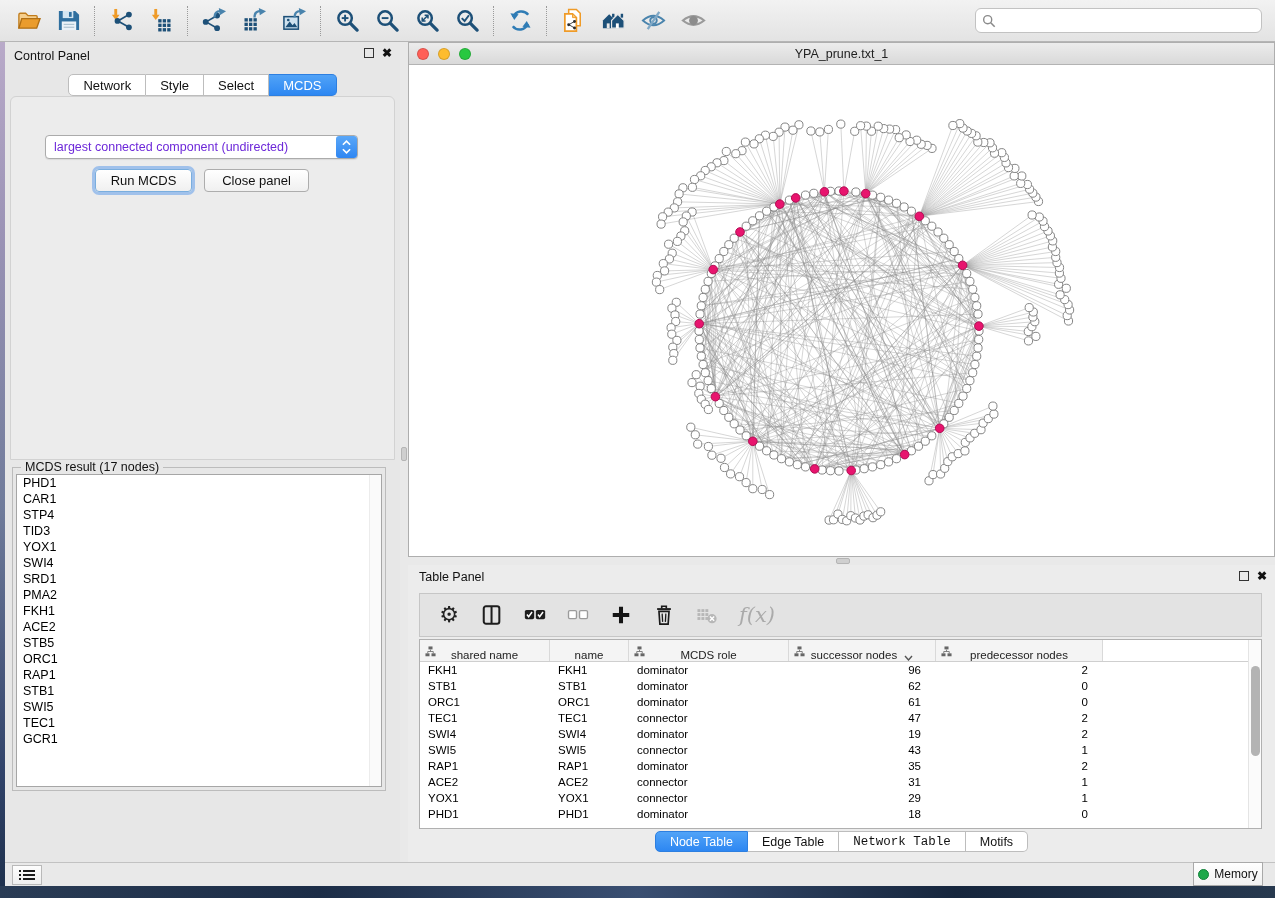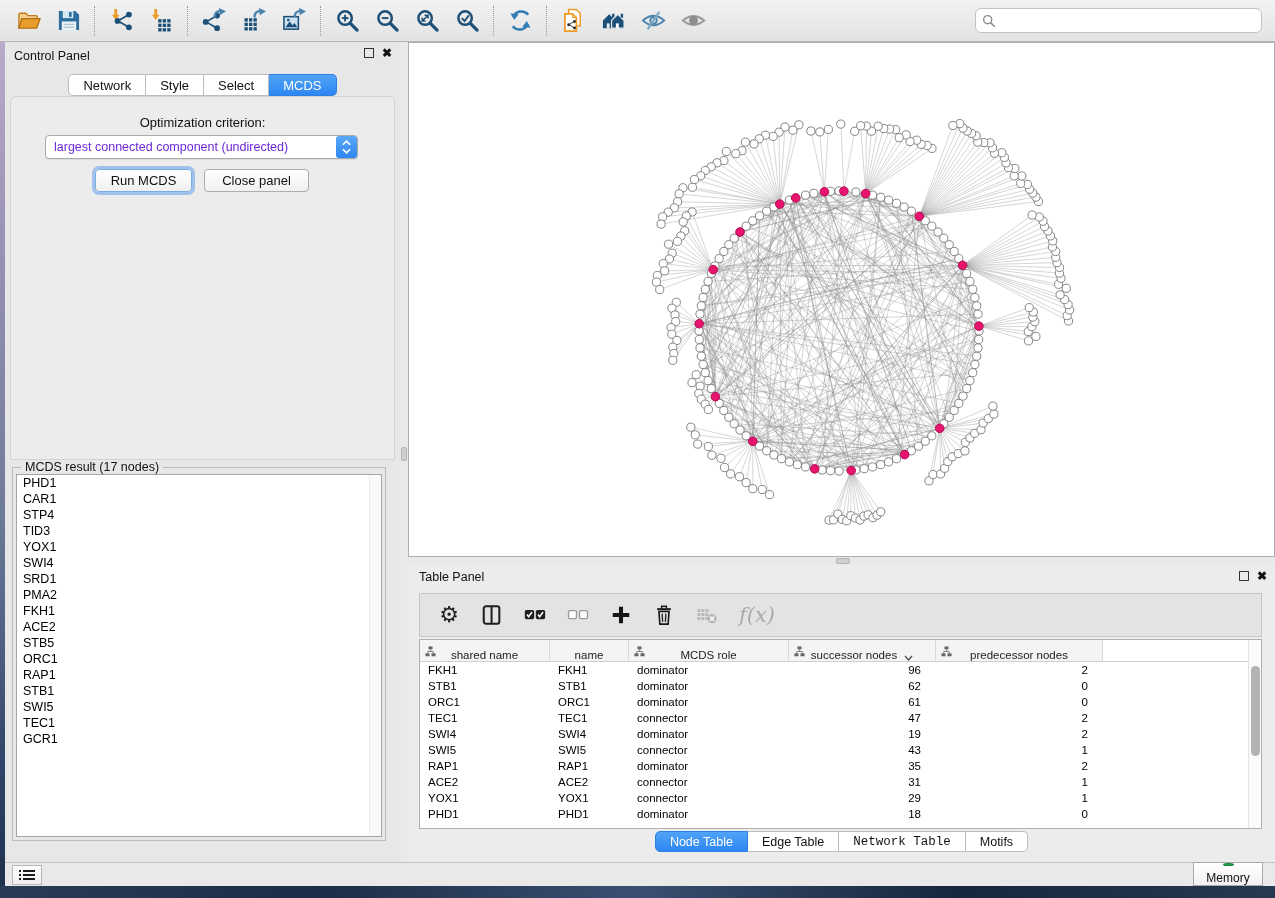--- a/index.html
+++ b/index.html
@@ -46,21 +46,21 @@
     box-shadow:0 1px 1px rgba(0,0,0,.08); }
   .combo-text { flex:1; font-size:12.5px; padding-left:8px; color:#6d28d9; white-space:nowrap; overflow:hidden; }
   .combo-step { width:21px; height:22px; margin-right:0; border-radius:3px;
     background:linear-gradient(#5aa7f8,#2f86f2); display:flex; flex-direction:column;
     align-items:center; justify-content:center; gap:2px; }
   .combo-step svg { width:9px; height:6px; }
   .btn { position:absolute; height:23px; background:linear-gradient(#ffffff,#f0f0f0);
     border:1px solid #adadad; border-radius:4px; font-size:13px; color:#111;
     display:flex; align-items:center; justify-content:center; }
   .btn.focus-ring { border-color:#7aaede; box-shadow:0 0 0 3px rgba(120,170,235,.65); }
-  .mcds-fieldset { position:absolute; left:7px; top:425px; width:374px; height:374px;
+  .mcds-fieldset { position:absolute; left:7px; top:425px; width:374px; height:324px;
     border:1px solid #bcbcbc; background:#e7e7e7; }
   .mcds-legend { position:absolute; top:-8px; left:8px; background:#e7e7e7; padding:0 4px;
     font-size:12.5px; color:#111; }
   .mcds-list { position:absolute; left:3px; right:3px; top:6px; bottom:3px; background:#fff;
     border:1px solid #a6a6a6; overflow:hidden; }
   .mcds-item { font-size:12.5px; line-height:16px; padding-left:6px; color:#000; }
   .mcds-scroll { position:absolute; right:0; top:0; bottom:0; width:12px; background:#fafafa; border-left:1px solid #ececec; }
 
   
   .v-splitter { position:absolute; left:400px; top:42px; width:8px; height:820px; background:#e9e9e9; }
@@ -100,21 +100,21 @@
   .td.l { padding-left:8px; } .td.r { text-align:right; padding-right:15px; }
   .tbl-scroll { position:absolute; right:0; top:0; bottom:0; width:13px; background:#fbfbfb; border-left:1px solid #e4e4e4; }
   .tbl-thumb { position:absolute; left:2px; top:26px; width:9px; height:90px; background:#b3b3b3; border-radius:5px; }
   .tp-tabs { position:absolute; left:0; right:0; top:266px; display:flex; justify-content:center; }
 
   
   .status-bar { position:absolute; left:5px; right:0; top:862px; height:24px; background:#e9e9e9; border-top:1px solid #c2c2c2; }
   .list-btn { position:absolute; left:7px; top:2px; width:30px; height:20px; background:linear-gradient(#fdfdfd,#efefef);
     border:1px solid #b9b9b9; display:flex; align-items:center; justify-content:center; }
   .mem-btn { position:absolute; right:12px; top:-1px; height:24px; width:70px; background:linear-gradient(#ffffff,#f1f1f1);
-    border:1px solid #a9a9a9; display:flex; align-items:center; justify-content:center; gap:5px; font-size:12px; color:#111;flex-direction:column; }
+    border:1px solid #a9a9a9; display:flex; align-items:center; justify-content:center; gap:5px; font-size:12px; color:#111; }
   .mem-dot { width:11px; height:11px; border-radius:50%; background:#1faядь; }
   .mem-dot { width:11px; height:11px; border-radius:50%; background:#1ea84b; border:1px solid #12813a; }
 </style>
 </head>
 <body>
 
 <div class="screen">
 
   <div class="toolbar" id="main-toolbar">
       <div class="tb-group">
@@ -341,21 +341,20 @@
       <span class="float-ic"></span>
       <span class="close-ic">✖</span>
     </div>
     <div class="cp-tabs" id="cp-tabs">
         <div class="seg-tab">Network</div>
         <div class="seg-tab">Style</div>
         <div class="seg-tab">Select</div>
         <div class="seg-tab active">MCDS</div>
       </div>
     <div class="cp-content">
-      <div class="opt-label">Optimization criterion:</div>
       <div class="combo">
         <span class="combo-text">largest connected component (undirected)</span>
         <span class="combo-step">
           <svg viewBox="0 0 10 6">
               <path d="M1 5 L5 1 L9 5" fill="none" stroke="#fff" stroke-width="1.8"></path>
             </svg>
           <svg viewBox="0 0 10 6">
               <path d="M1 1 L5 5 L9 1" fill="none" stroke="#fff" stroke-width="1.8"></path>
             </svg>
         </span>
@@ -386,20 +385,26 @@
           <div class="mcds-item">GCR1</div>
         </div>
     </div>
   </div>
 
   <div class="v-splitter">
       <div class="v-grip"></div>
     </div>
 
   <div class="net-window">
+    <div class="net-titlebar">
+      <span class="tl" style="left: 8px; background: rgb(255, 95, 87); border: 1px solid rgba(0, 0, 0, 0.15);" id="tl-red"></span>
+      <span class="tl" style="left: 29px; background: rgb(254, 188, 46); border: 1px solid rgba(0, 0, 0, 0.15);" id="tl-yellow"></span>
+      <span class="tl" style="left: 50px; background: rgb(40, 200, 64); border: 1px solid rgba(0, 0, 0, 0.15);" id="tl-green"></span>
+      <div class="net-title">YPA_prune.txt_1</div>
+    </div>
     <div class="net-canvas" id="net-canvas"><svg width="865" height="491" viewBox="0 0 865 491">
        <g stroke="#8c8c8c" stroke-opacity="0.45" stroke-width="0.8">
             <line x1="370.8" y1="139.1" x2="299.1" y2="216.4"></line>
             <line x1="370.8" y1="139.1" x2="509.5" y2="381.2"></line>
             <line x1="370.8" y1="139.1" x2="357.6" y2="385.8"></line>
             <line x1="370.8" y1="139.1" x2="495.1" y2="142.0"></line>
             <line x1="370.8" y1="139.1" x2="291.0" y2="282.9"></line>
             <line x1="370.8" y1="139.1" x2="413.1" y2="127.0"></line>
             <line x1="370.8" y1="139.1" x2="325.2" y2="358.8"></line>
             <line x1="370.8" y1="139.1" x2="522.8" y2="370.8"></line>

